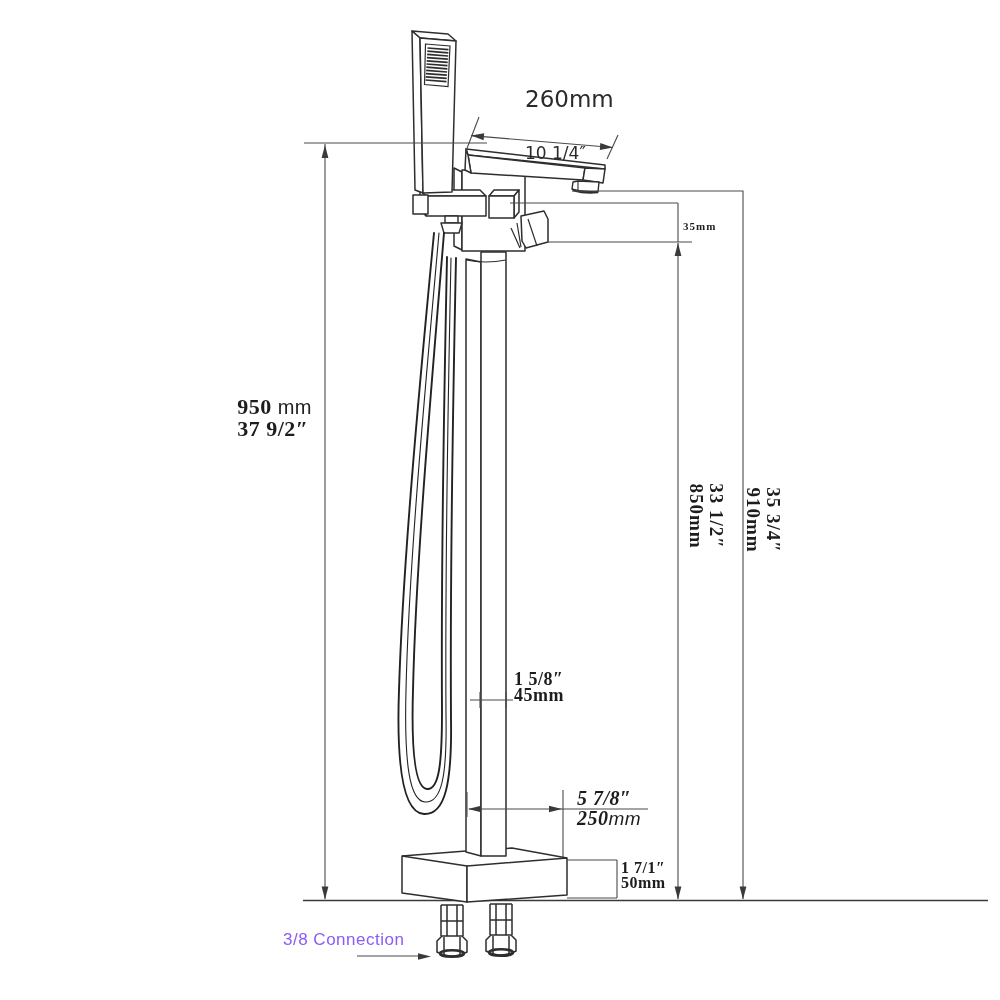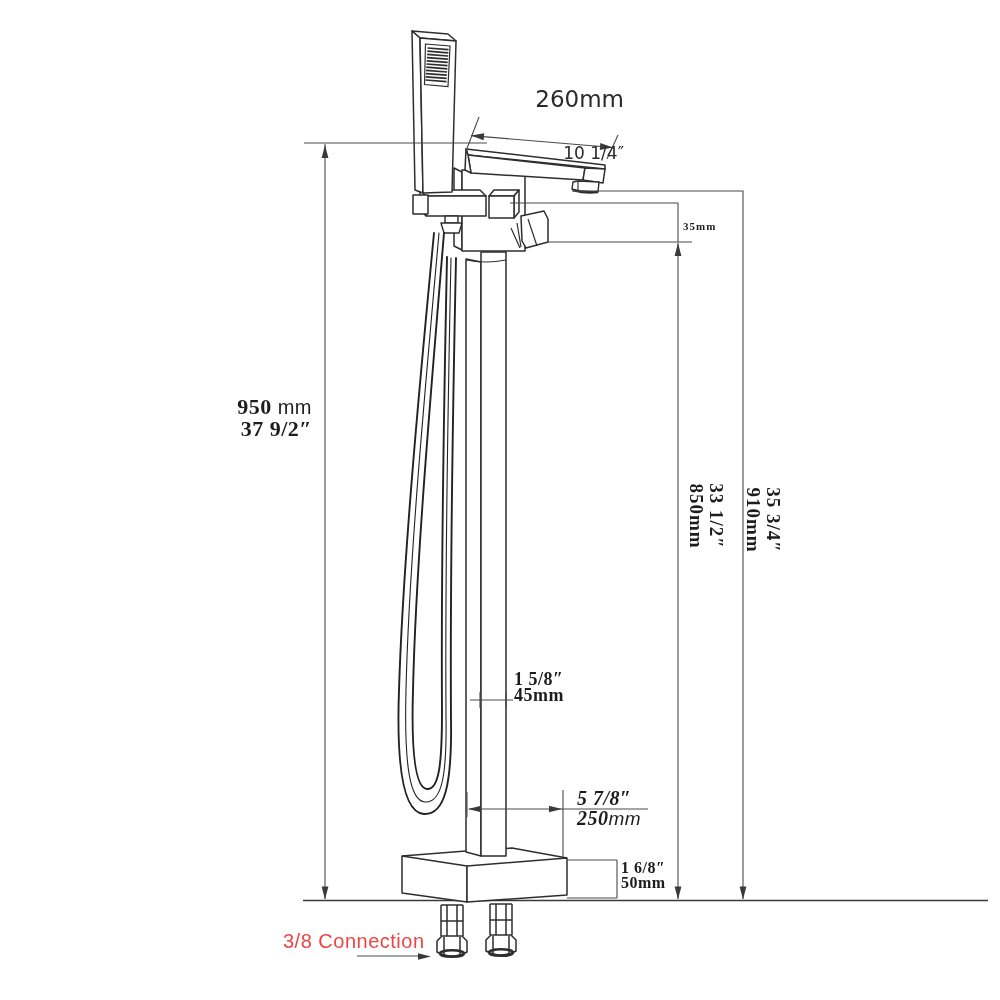--- a/index.html
+++ b/index.html
@@ -5,34 +5,34 @@
   html,body{margin:0;padding:0;background:#ffffff;}
   body{width:1000px;height:1000px;position:relative;overflow:hidden;
        font-family:"Liberation Serif",serif;color:#1c1c1c;}
   .stage{position:absolute;left:0;top:0;width:1000px;height:1000px;}
   svg{position:absolute;left:0;top:0;display:block;}
   .lbl{position:absolute;white-space:nowrap;color:#1d1d1d;}
   .serifb{font-family:"Liberation Serif",serif;font-weight:700;}
   .sansl{font-family:"Liberation Sans",sans-serif;font-weight:400;}
   .gsans{font-family:"DejaVu Sans",sans-serif;font-weight:400;}
 
-  .lbl-overall{right:688px;top:396px;text-align:right;font-size:22px;line-height:21px;letter-spacing:0.5px;}
+  .lbl-overall{right:688px;top:396px;text-align:left;font-size:22px;line-height:21px;letter-spacing:0.5px;}
   .lbl-overall .unit{font-size:20px;}
-  .lbl-reach{left:484px;top:88px;width:140px;text-align:right;font-size:23px;line-height:23px;color:#2a2a2a;}
+  .lbl-reach{left:525px;top:88px;width:140px;text-align:left;font-size:23px;line-height:23px;color:#2a2a2a;}
   .lbl-reach .imp{font-size:17px;line-height:17px;margin-top:34px;}
   .lbl-offset35{left:683px;top:220px;font-size:11px;letter-spacing:1px;}
   .lbl-rot{width:110px;text-align:center;font-size:19px;line-height:20px;letter-spacing:1px;
            transform:rotate(90deg);transform-origin:center;}
   .lbl-910{left:708px;top:500px;}
   .lbl-850{left:651px;top:496px;}
   .lbl-col45{left:514px;top:671px;font-size:18px;line-height:16px;letter-spacing:0.5px;}
   .lbl-base150{left:577px;top:788px;font-size:20px;line-height:20px;letter-spacing:0.5px;font-style:italic;}
   .lbl-base150 .unit{font-size:19px;}
   .lbl-base50{left:621px;top:860px;font-size:16px;line-height:15px;letter-spacing:0.5px;}
-  .lbl-conn{left:283px;top:930px;font-size:20px;color:#ef4444;letter-spacing:0.5px;}
+  .lbl-conn{left:283px;top:930px;font-size:17px;color:#8b5cf6;letter-spacing:0.5px;}
 </style>
 </head>
 <body>
 
 <div class="stage">
 
 <svg width="1000" height="1000" viewBox="0 0 1000 1000">
 
   <g stroke="#3a3a3a" stroke-width="1.6" fill="none">
     <path d="M303,900.5 H988"></path>
@@ -223,19 +223,19 @@
 </div>
 
 <div class="lbl lbl-base150">
   <div class="serifb">5 7/8″</div>
   <div>
     <span class="serifb">250</span><span class="sansl unit">mm</span>
   </div>
 </div>
 
 <div class="lbl lbl-base50 serifb">
-  <div>1 6/8″</div>
+  <div>1 7/1″</div>
   <div>50mm</div>
 </div>
 
 <div class="lbl lbl-conn sansl">3/8  Connection</div>
 
 </div>
 
 </body></html>

